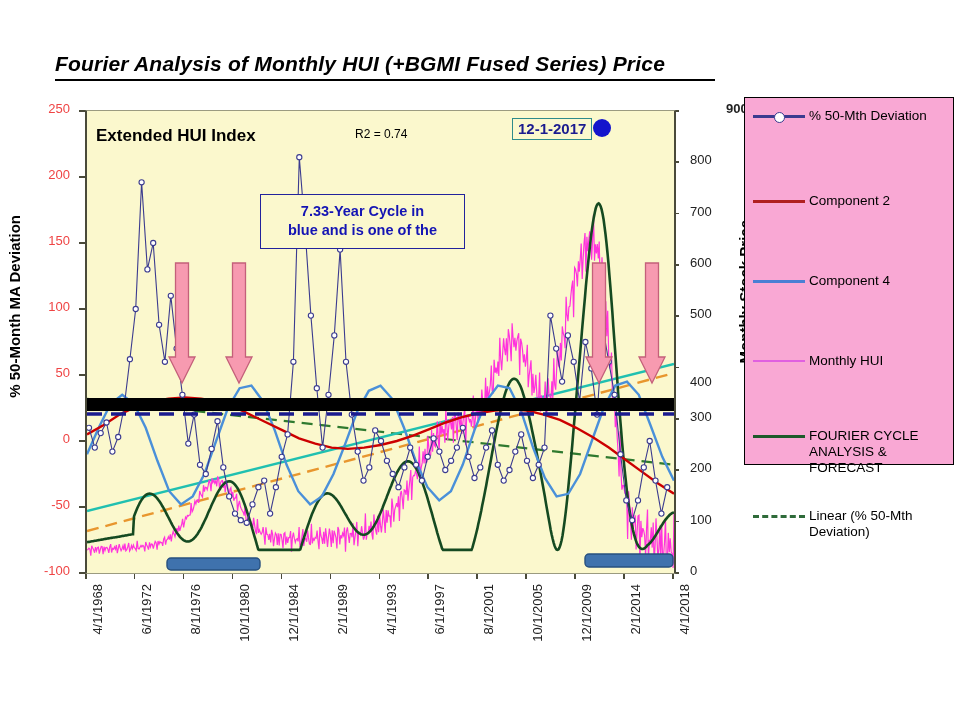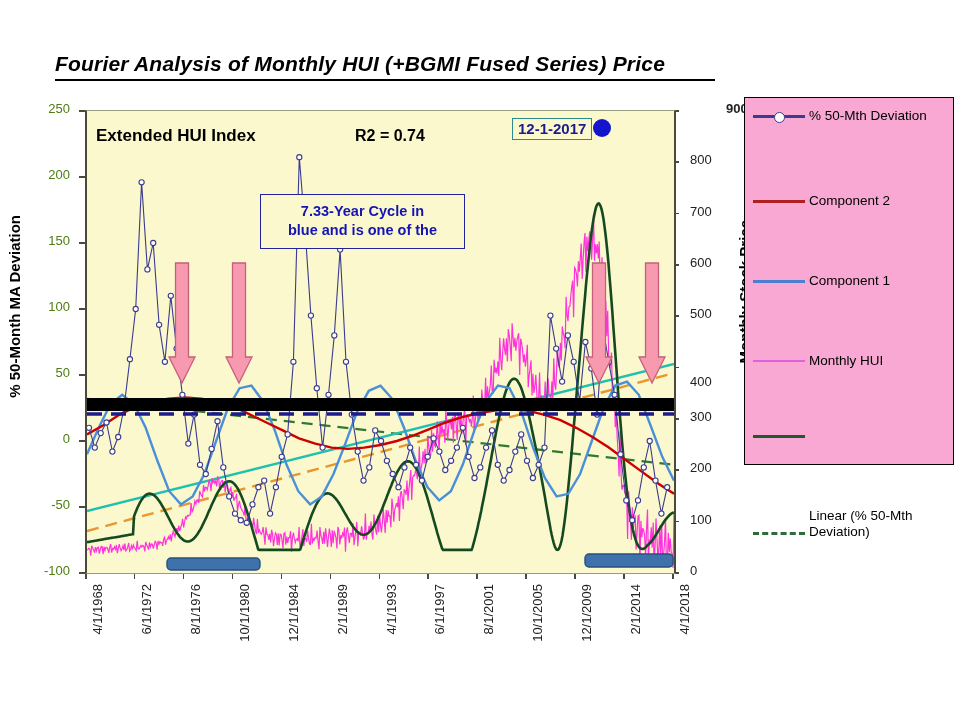--- a/index.html
+++ b/index.html
@@ -22,31 +22,31 @@
   }
   #plot-svg{position:absolute;left:0;top:0;}
 
   
   .axis-title{position:absolute;font-weight:bold;font-size:15px;}
   #y-left-title{left:6px;top:215px;transform-origin:left top;
       transform:rotate(-90deg) translate(-100%,0);white-space:nowrap;}
   #y-right-title{left:736px;top:220px;transform-origin:left top;
       transform:rotate(-90deg) translate(-100%,0);white-space:nowrap;}
 
-  .ytick{position:absolute;font-size:13px;color:#4d7c0f;text-align:right;width:46px;}
+  .ytick{position:absolute;font-size:13px;color:#ef4444;text-align:right;width:46px;}
   .ytick-r{position:absolute;font-size:13px;color:#222;text-align:left;width:46px;}
   .tickmark{position:absolute;background:#4a4a3a;height:1.5px;width:7px;}
   .tickmark-x{position:absolute;background:#4a4a3a;width:1.5px;height:7px;}
 
   .xtick{position:absolute;font-size:13px;color:#222;white-space:nowrap;
      transform-origin:left top;transform:rotate(-90deg) translate(-100%,0);}
 
   
   #label-extended{position:absolute;left:96px;top:126px;font-weight:bold;font-size:17px;}
-  #label-r2{position:absolute;left:355px;top:127px;font-weight:bold;font-size:16px;}
+  #label-r2{position:absolute;left:355px;top:127px;font-weight:normal;font-size:12px;}
   #badge-date{position:absolute;left:512px;top:118px;
       border:1.5px solid #2e8b8b;background:#fbf8cd;color:#1b1b8f;
       font-weight:bold;font-size:15px;padding:1px 5px 2px 5px;}
   #badge-dot{position:absolute;left:593px;top:119px;width:18px;height:18px;
       border-radius:50%;background:#1414cc;}
   #cycle-box{position:absolute;left:260px;top:194px;width:195px;
       border:1.6px solid #22229c;background:#fbf8cd;color:#1414b4;
       font-weight:bold;font-size:14.5px;text-align:center;line-height:1.32;
       padding:7px 4px 8px 4px;}
 
@@ -298,34 +298,35 @@
     <div class="leg-row" style="top: 95px; width: 192px; text-align: center;">
       <span class="leg-swatch">
         <i style="background: rgb(176, 32, 32);"></i>
       </span>
       <span class="leg-text">Component 2</span>
     </div>
     <div class="leg-row" style="top: 175px; width: 192px;">
       <span class="leg-swatch">
         <i style="background: rgb(74, 127, 212);"></i>
       </span>
-      <span class="leg-text">Component 1</span>
+      <span class="leg-text">Component 4</span>
     </div>
     <div class="leg-row" style="top: 255px; width: 192px;">
       <span class="leg-swatch">
         <i style="background: rgb(224, 96, 224); height: 1.6px;"></i>
       </span>
       <span class="leg-text">Monthly HUI</span>
     </div>
     <div class="leg-row" style="top: 330px; width: 192px;">
       <span class="leg-swatch">
         <i style="background: rgb(30, 90, 42);"></i>
       </span>
-    </div>
-    <div class="leg-row" style="top: 410px; width: 192px; align-items: flex-end;">
+      <span class="leg-text">FOURIER CYCLE ANALYSIS  &amp; FORECAST</span>
+    </div>
+    <div class="leg-row" style="top: 410px; width: 192px;">
       <span class="leg-swatch">
         <i style="background: none; border-top: 3px dashed rgb(47, 107, 58); height: 0px;"></i>
       </span>
       <span class="leg-text">Linear (% 50-Mth Deviation)</span>
     </div>
   </div>
 
 <div id="footer">
 </div>
 

